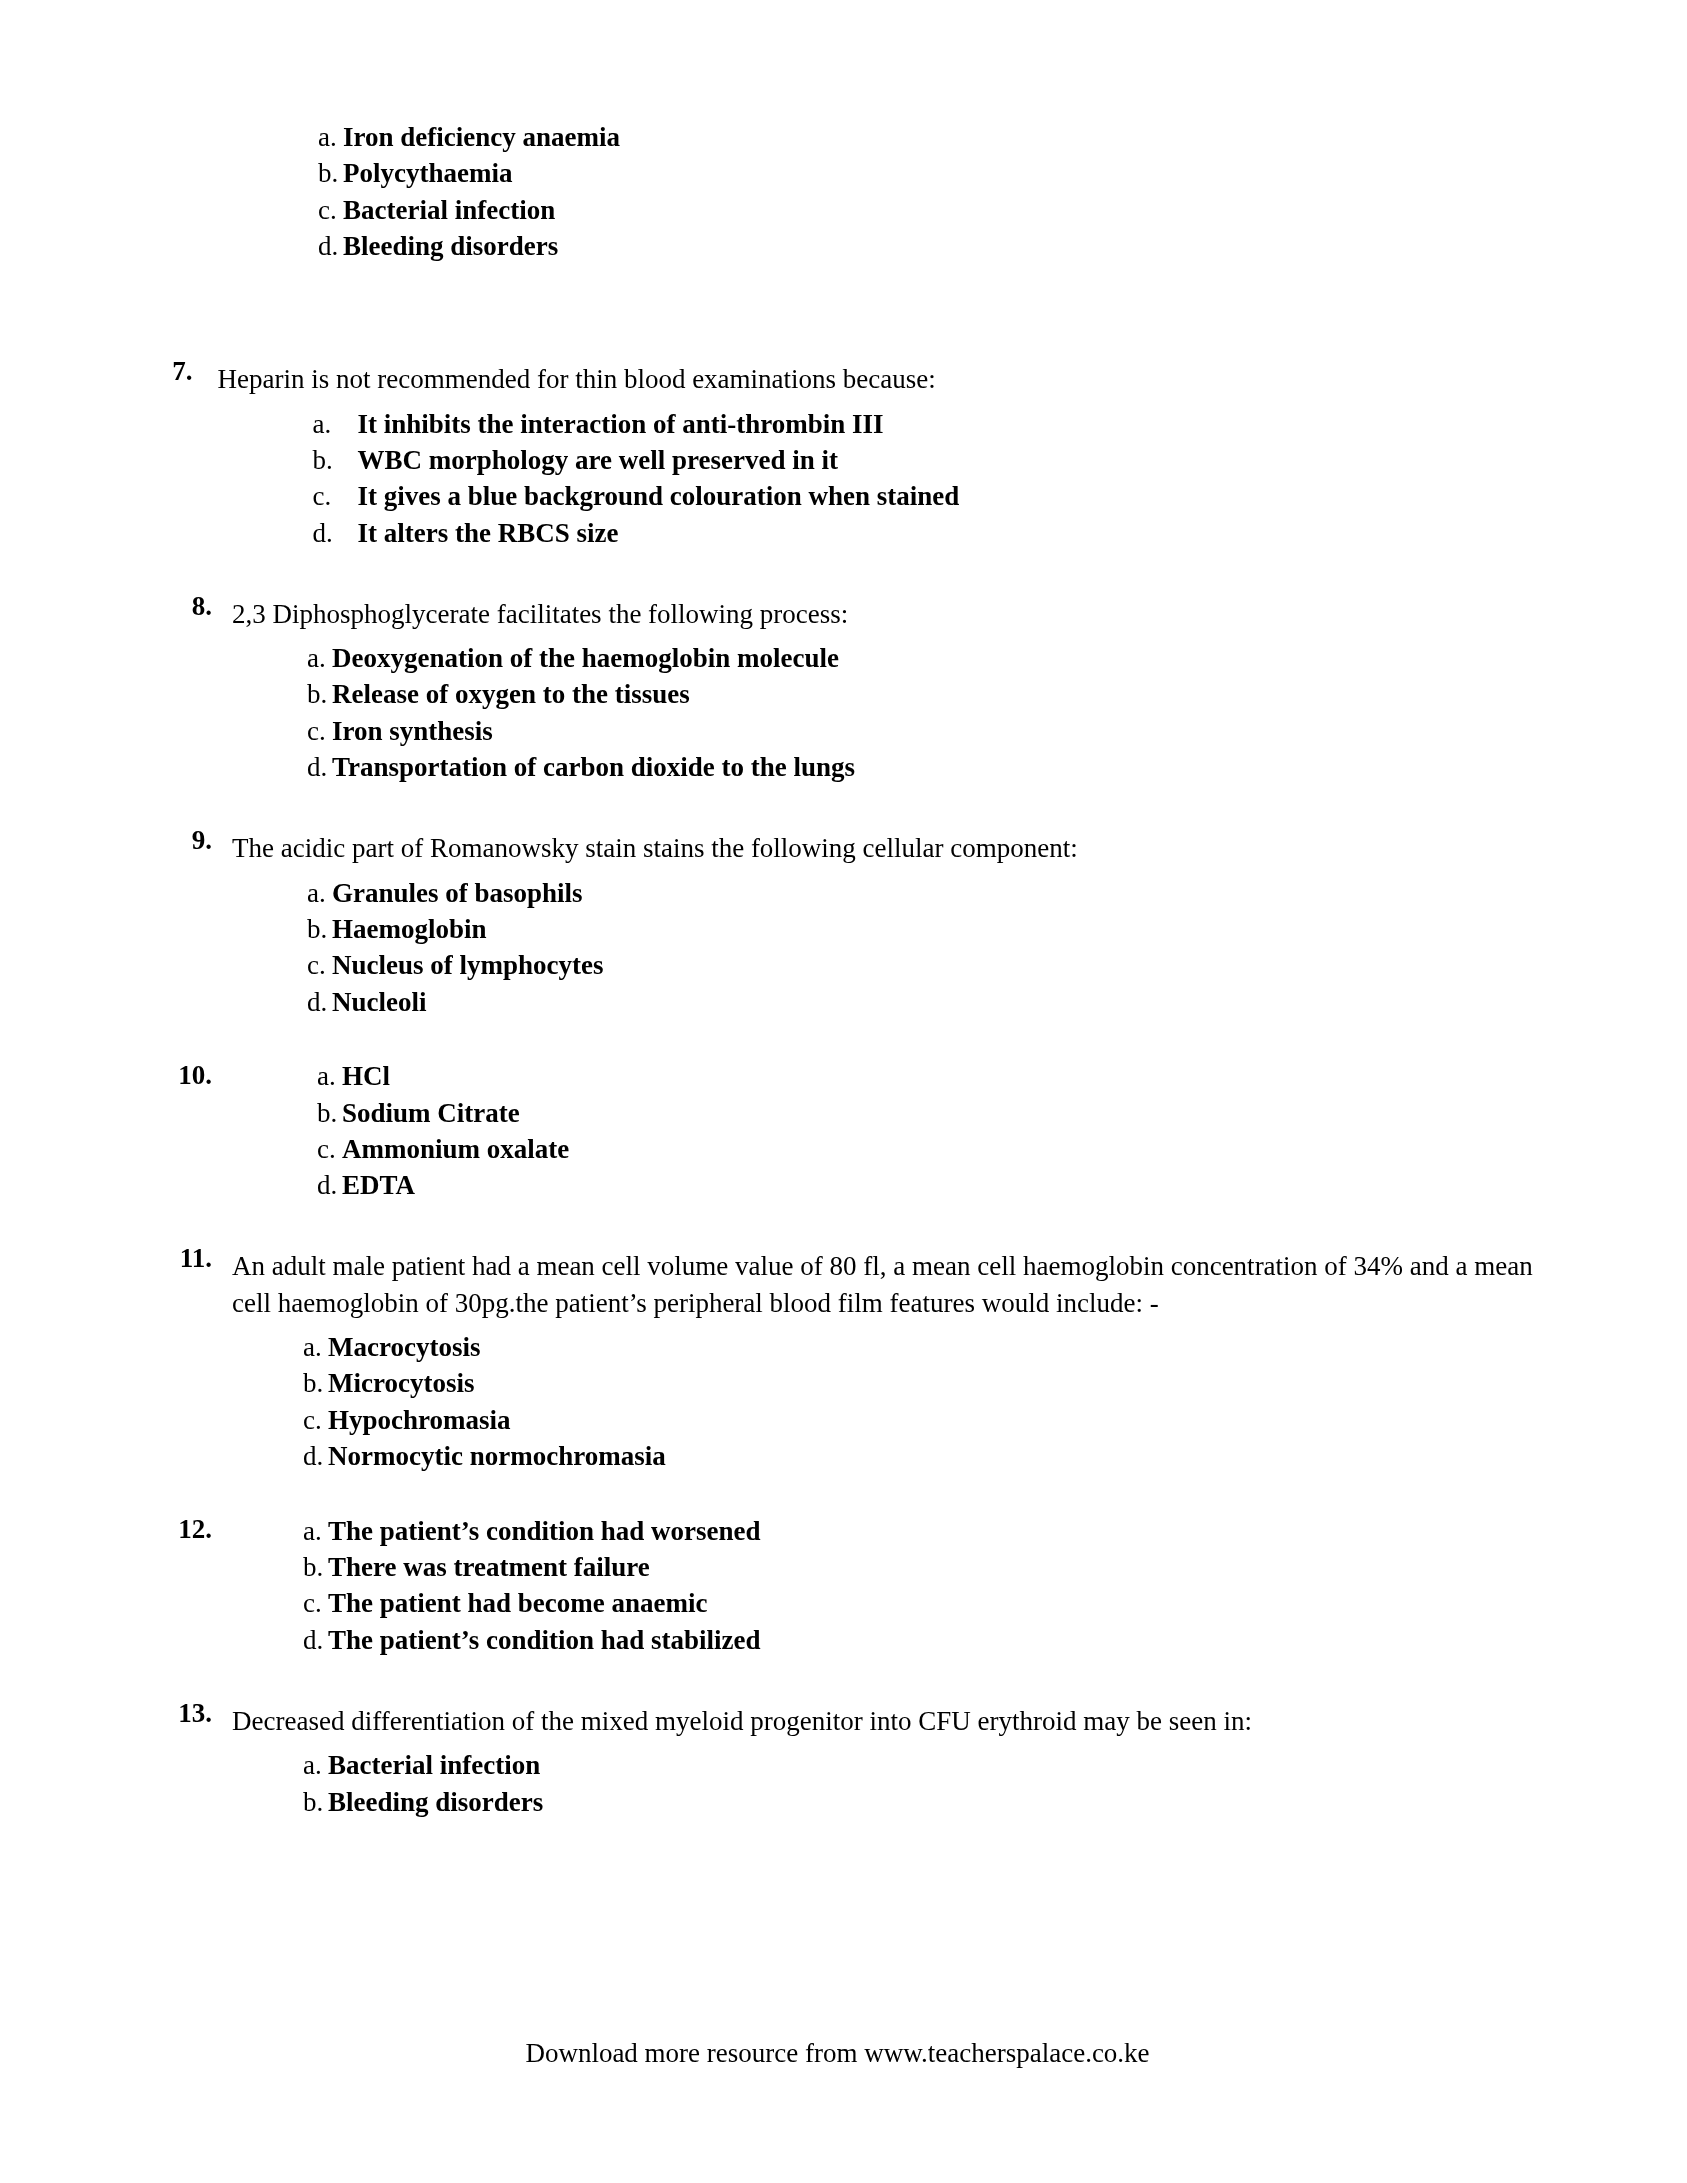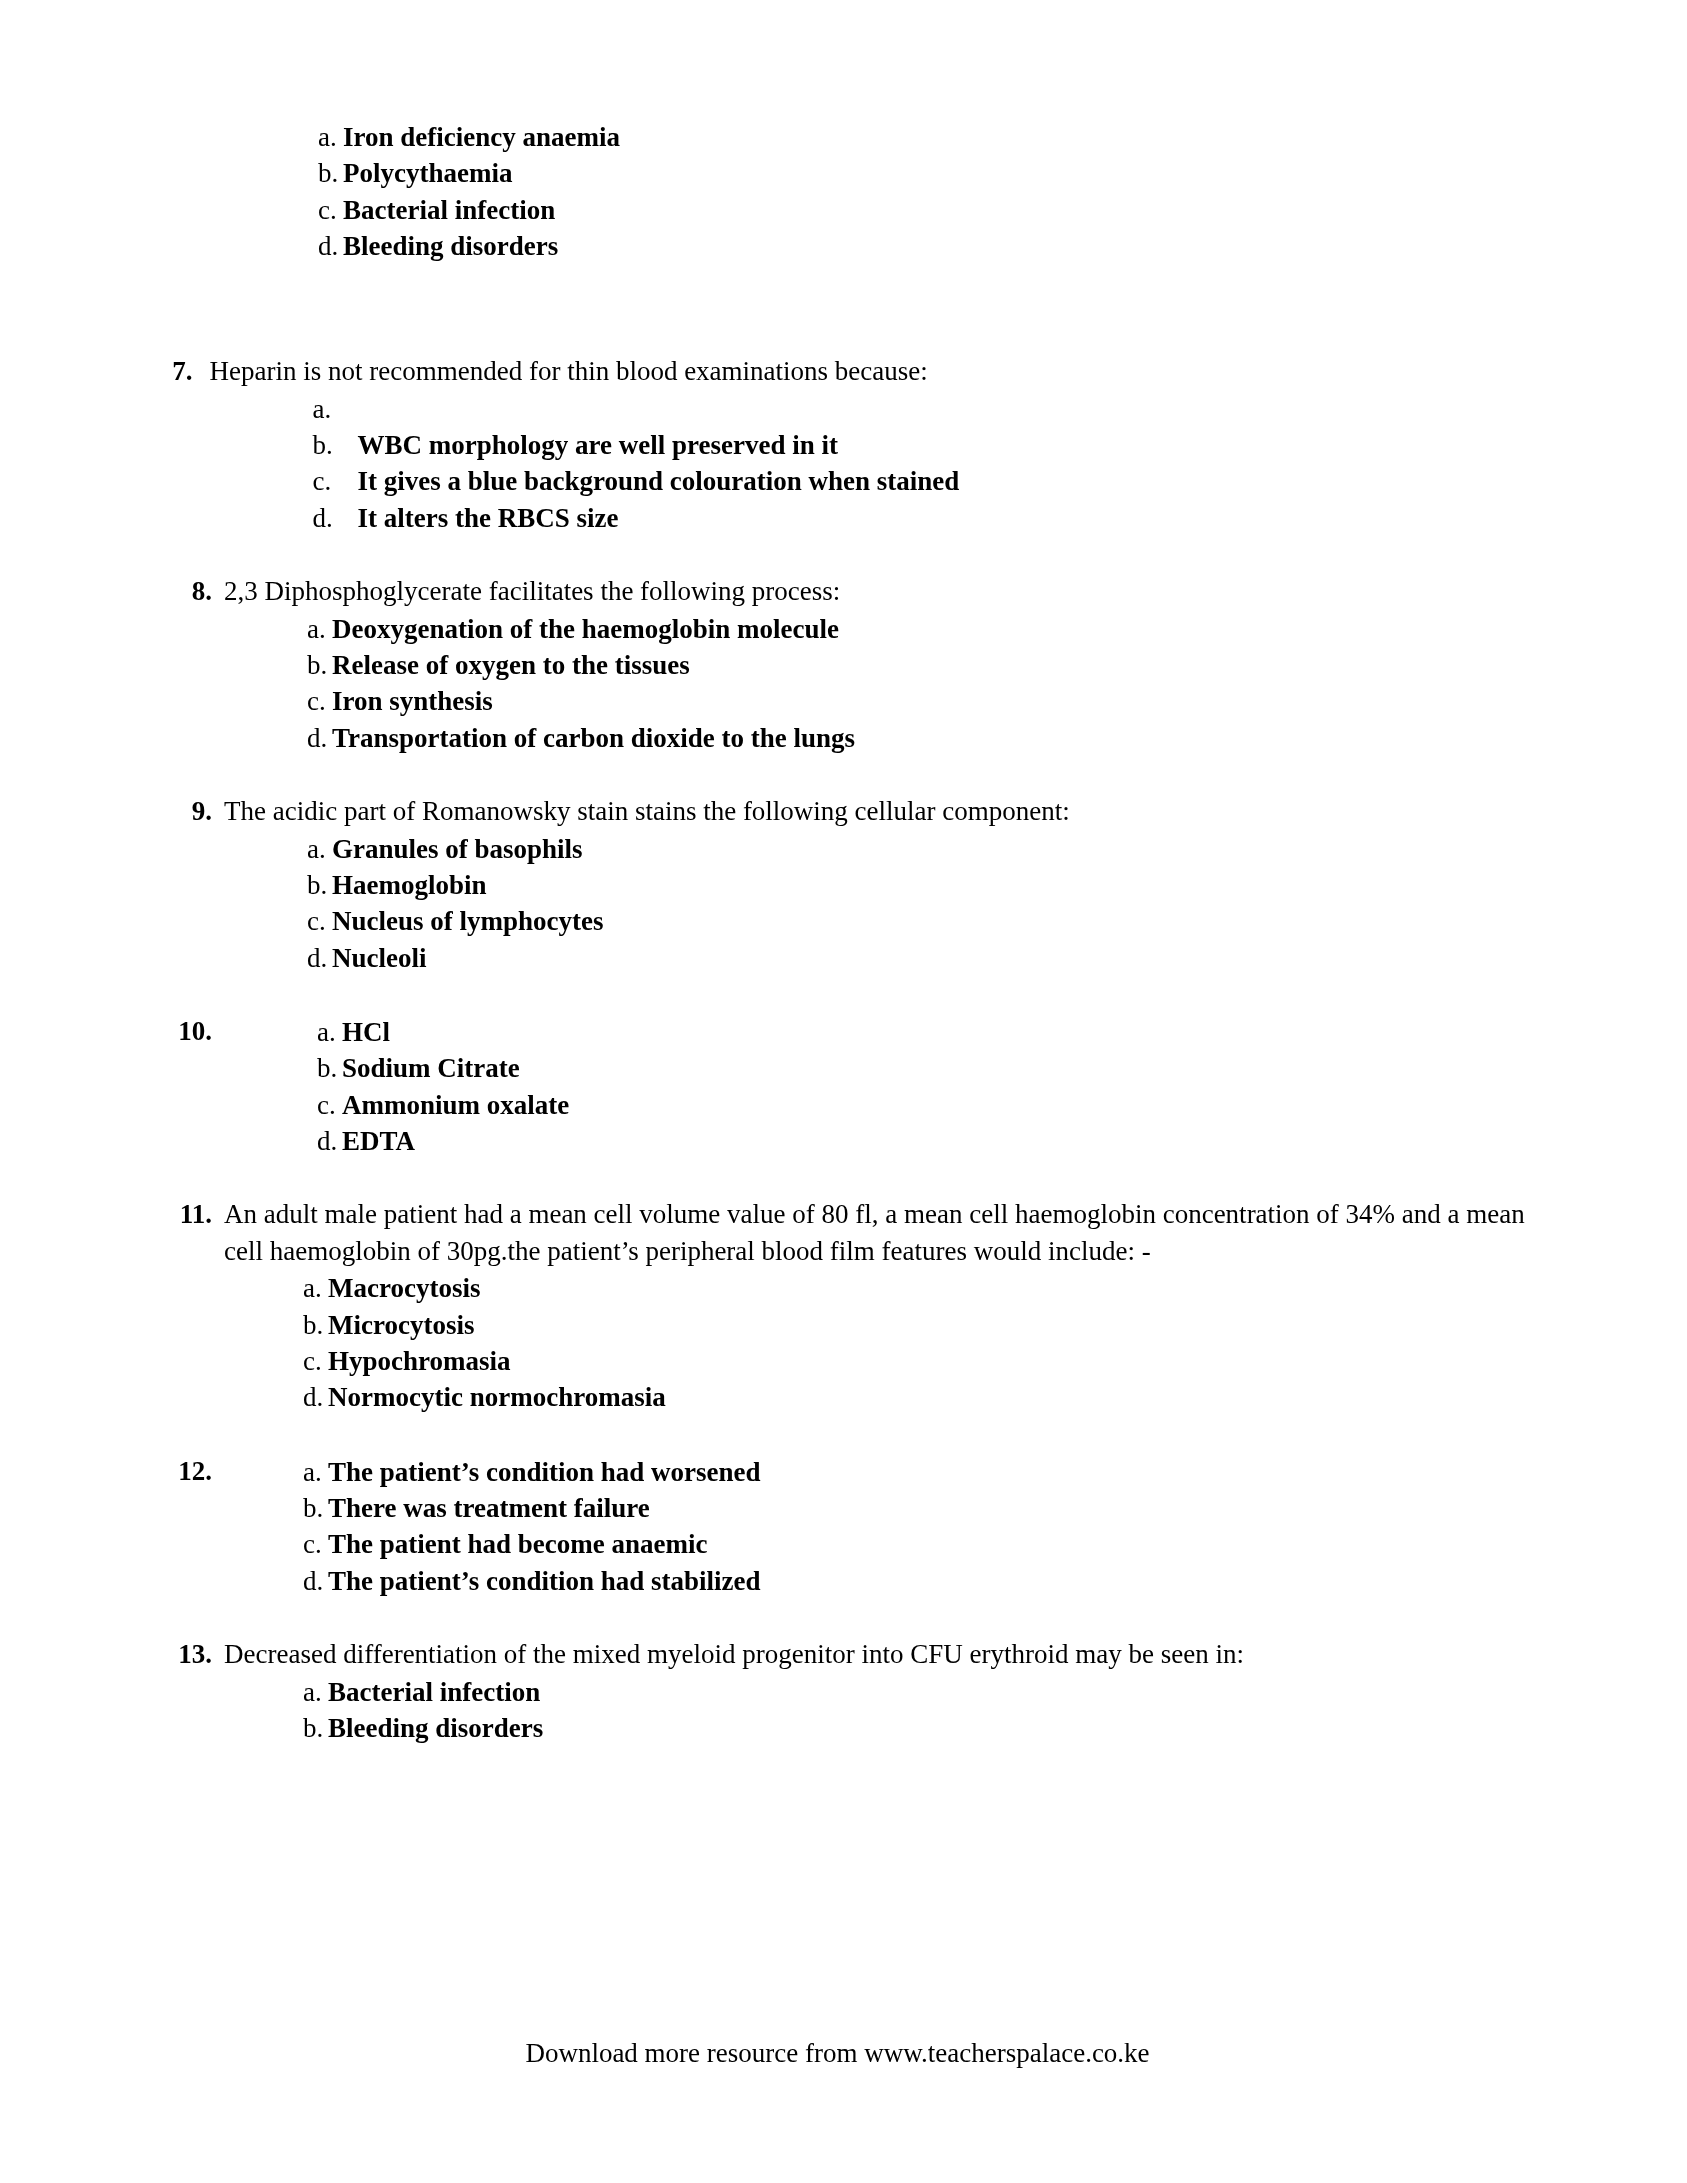--- a/index.html
+++ b/index.html
@@ -69,21 +69,21 @@
   }
   .q-num.indent-2 {
     width: 40px;
     margin-left: 46px;
     margin-right: 12px;
   }
   .q-body {
     flex: 1 1 auto;
   }
   .q-stem {
-    margin: 0;
+    margin: 8px;
   }
   .opts {
     margin-top: 1.3px;
   }
   .opts.indent-a {
     margin-left: 103px;
   }
   .opts.indent-b {
     margin-left: 83px;
   }
@@ -127,21 +127,21 @@
     </div>
 
     <div class="spacer-lg"></div>
 
     <div class="question">
       <div class="q-num indent-1">7.</div>
       <div class="q-body">
         <p class="q-stem">Heparin is not recommended for thin blood examinations because:</p>
         <div class="opts indent-a">
           <div class="option-line">
-            <span class="option-letter wide">a.</span>
+            <span class="option-letter wide">a.</span><span class="option-text">It inhibits the interaction of anti-thrombin III</span>
           </div>
           <div class="option-line">
             <span class="option-letter wide">b.</span><span class="option-text">WBC morphology are well preserved in it</span>
           </div>
           <div class="option-line">
             <span class="option-letter wide">c.</span><span class="option-text">It gives a blue background colouration when stained</span>
           </div>
           <div class="option-line">
             <span class="option-letter wide">d.</span><span class="option-text">It alters the RBCS size</span>
           </div>

